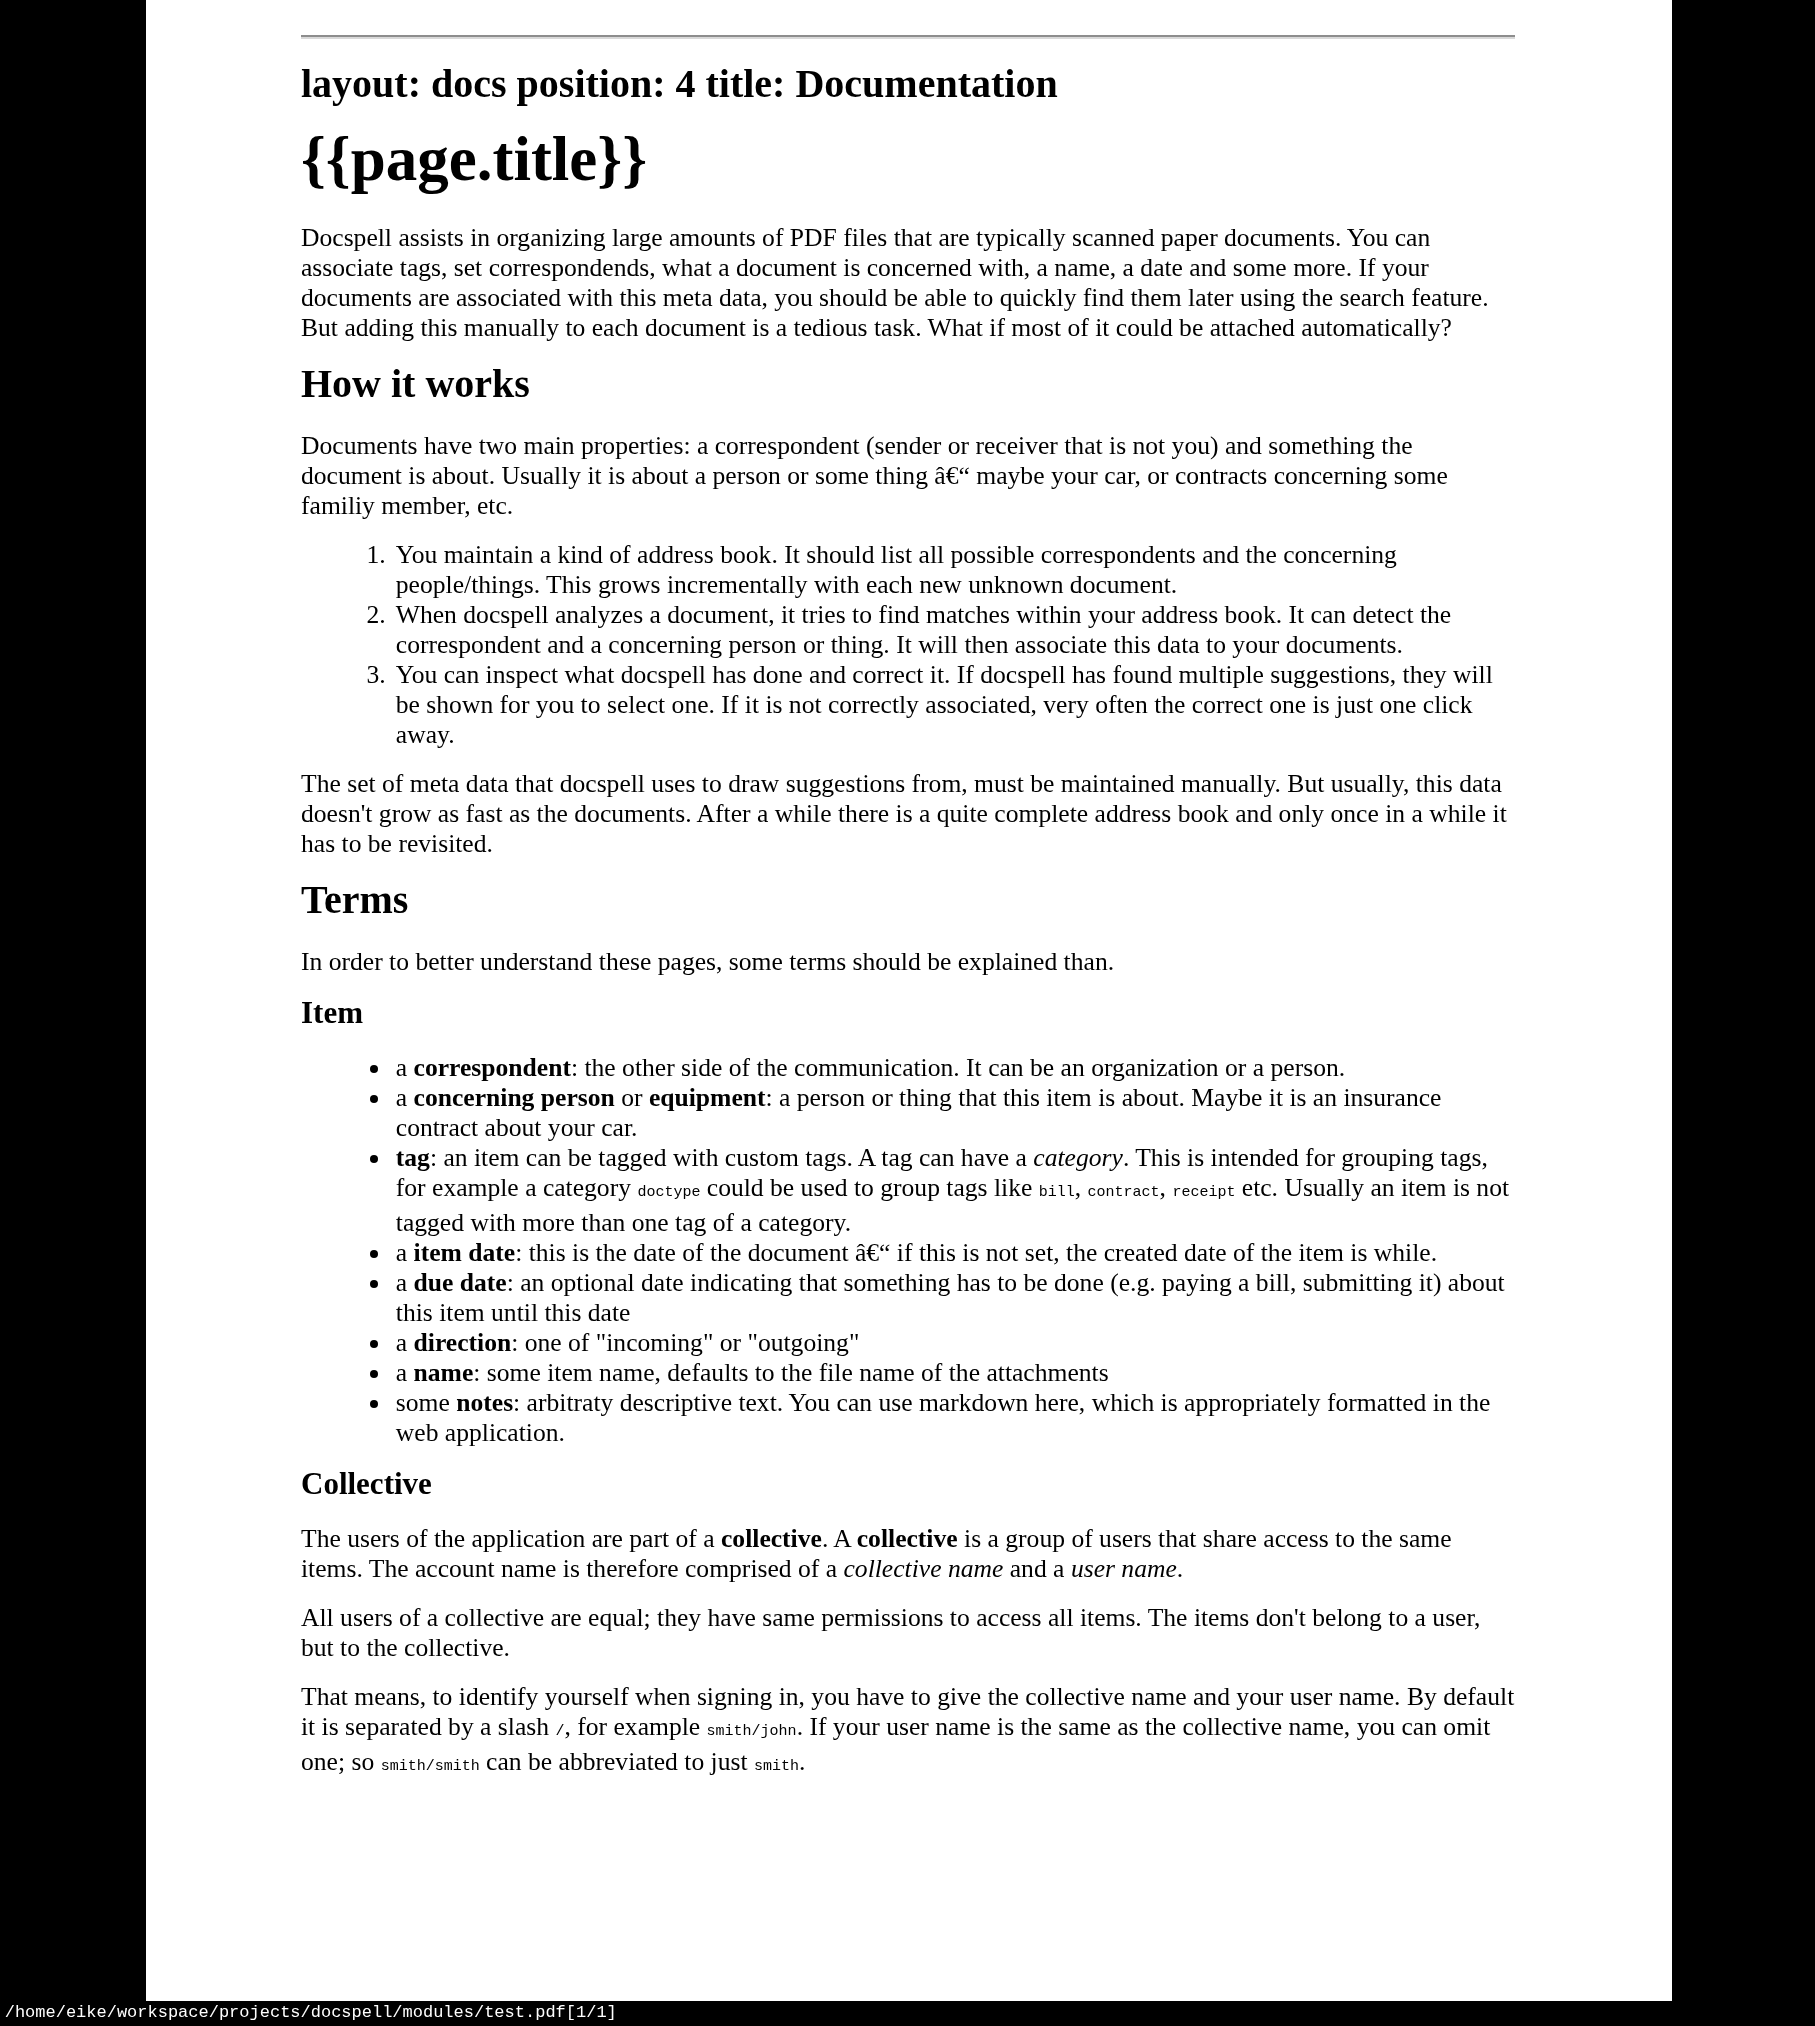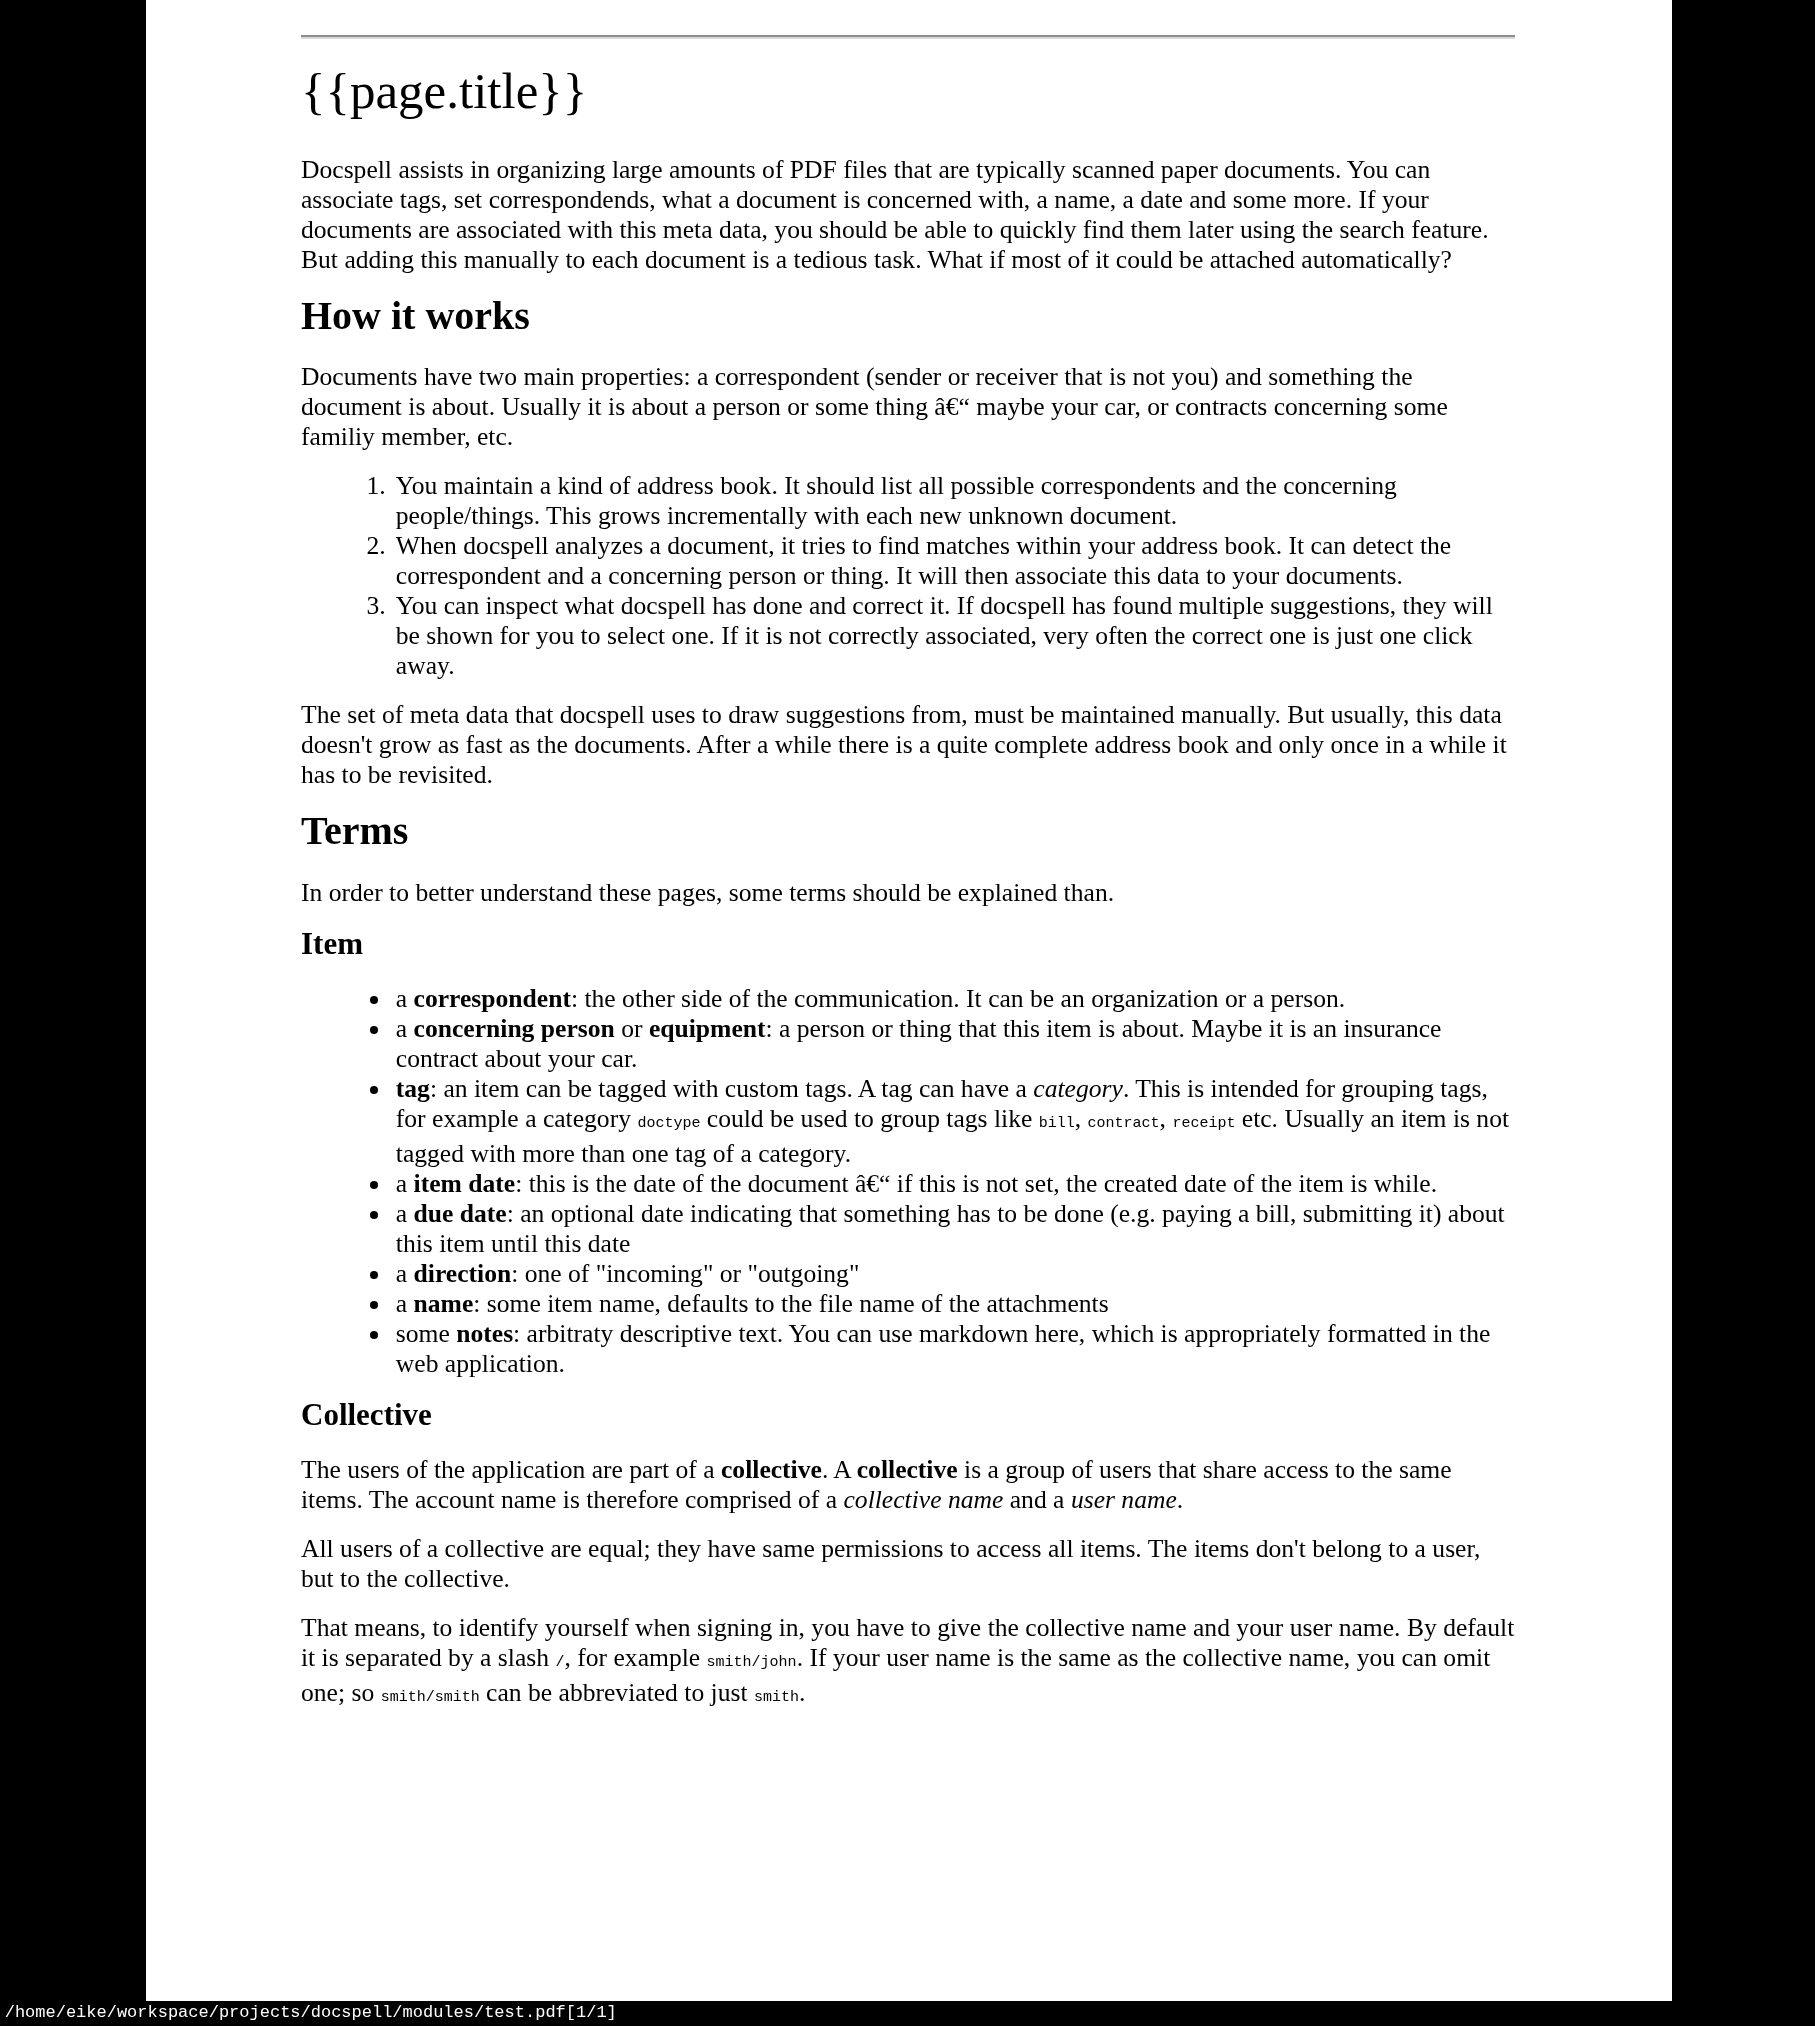--- a/index.html
+++ b/index.html
@@ -4,21 +4,21 @@
 <style>
   html,body{margin:0;padding:0;background:#000;}
   .viewer{position:relative;width:1815px;height:2026px;background:#000;overflow:hidden;
           font-family:"Liberation Serif", serif;}
   .page{position:absolute;left:146px;top:0;width:1526px;height:2001px;background:#ffffff;
         box-sizing:border-box;padding:35px 157px 0 155px;overflow:hidden;color:#000;}
   .rule{height:3.8px;border:0;margin:0 0 23px 0;
         background:linear-gradient(to bottom,#8d8d8d 0,#8d8d8d 1.9px,#d9d9d9 1.9px,#d9d9d9 3.8px);}
   h1,h2,h3,p,ol,ul{margin:0;}
   .h2{font-size:40px;line-height:44px;font-weight:bold;margin:0 0 24.6px 0;}
-  .h1{font-size:51px;line-height:59px;font-weight:normal;margin:15px 0 34px 0;}
+  .h1{font-size:63px;line-height:59px;font-weight:bold;margin:15px 0 34px 0;}
   .h3{font-size:31px;line-height:34px;font-weight:bold;margin:9.5px 0 23px 0;}
   .para{font-size:25.6px;line-height:30px;margin:0 0 19px 0;}
   ol.steps,ul.props{font-size:25.6px;line-height:30px;margin:0 0 19px 0;padding:0 0 0 59px;}
   ol.steps li,ul.props li{padding-left:3.8px;margin-left:32px;}
   .seg-b{font-weight:bold;}
   .seg-i{font-style:italic;}
   .seg-c{font-family:"Liberation Mono","DejaVu Sans Mono",monospace;font-size:15px;}
   .statusbar{position:absolute;left:0;top:2001px;width:1815px;height:25.6px;background:#000;
              color:#fff;font-family:"Liberation Mono","DejaVu Sans Mono",monospace;
              font-size:17px;line-height:24.6px;display:flex;
@@ -26,20 +26,21 @@
 </style>
 </head>
 <body>
 
 <div class="viewer">
 
   <div class="page">
 
     <div class="rule"></div>
 
+    <h2 class="h2">layout: docs position: 4 title: Documentation</h2>
 
     <h1 class="h1">{{page.title}}</h1>
 
     <p class="para">Docspell assists in organizing large amounts of PDF files that are typically scanned paper documents. You can associate tags, set correspondends, what a document is concerned with, a name, a date and some more. If your documents are associated with this meta data, you should be able to quickly find them later using the search feature. But adding this manually to each document is a tedious task. What if most of it could be attached automatically?</p>
 
     <h2 class="h2">How it works</h2>
 
     <p class="para">Documents have two main properties: a correspondent (sender or receiver that is not you) and something the document is about. Usually it is about a person or some thing â€“ maybe your car, or contracts concerning some familiy member, etc.</p>
 
     <ol class="steps">

